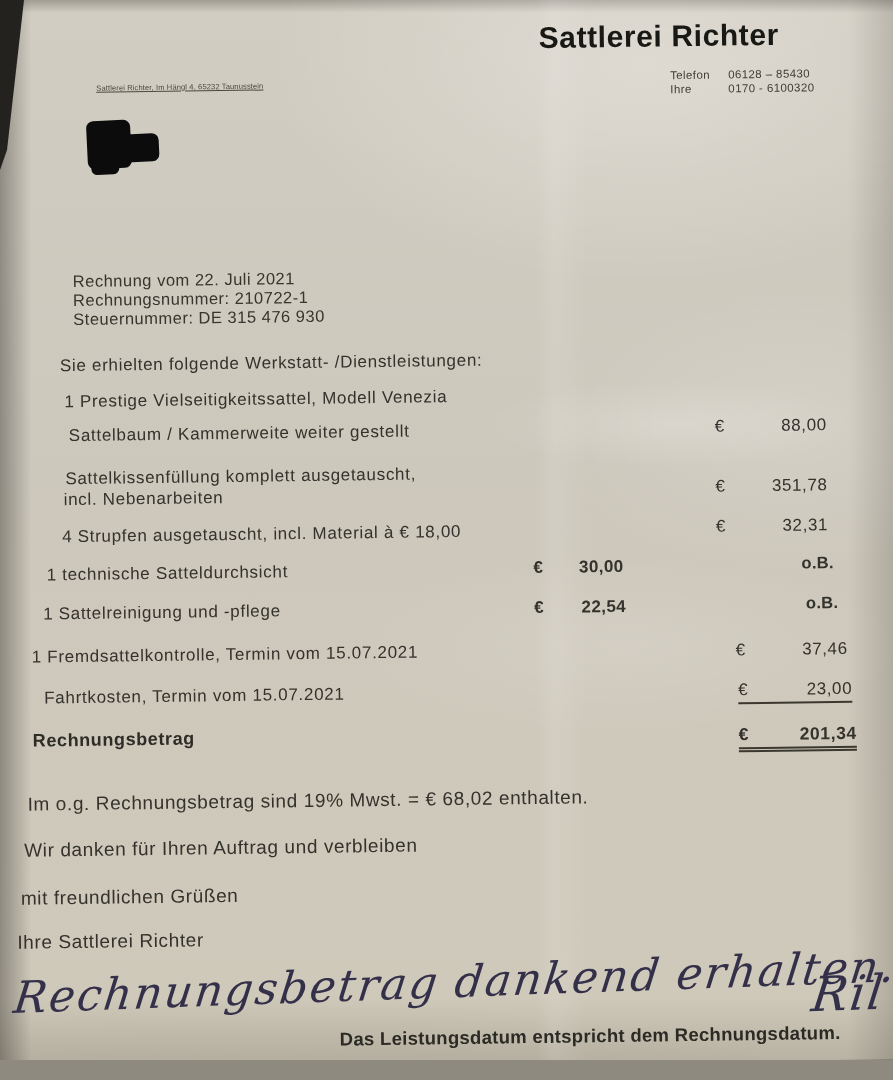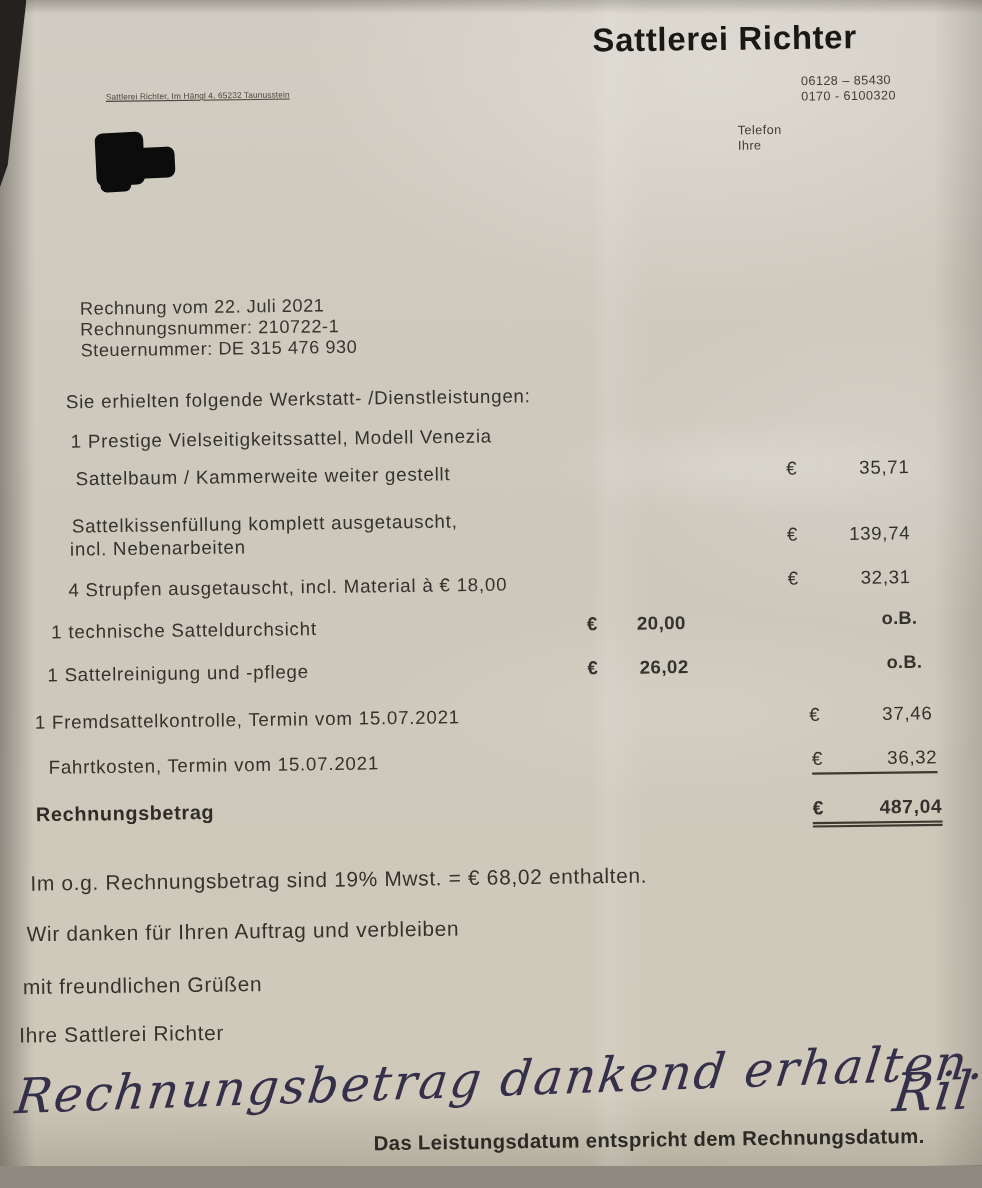--- a/index.html
+++ b/index.html
@@ -22,21 +22,21 @@
       linear-gradient(90deg, rgba(255,255,255,0) 60%, rgba(255,255,255,.10) 62%, rgba(255,255,255,0) 66%),
       radial-gradient(ellipse 30% 6% at 75% 40%, rgba(255,255,255,.18), rgba(255,255,255,0) 70%),
       radial-gradient(ellipse 120% 30% at 30% 115%, rgba(96,88,70,.14), rgba(96,88,70,0) 70%);}
   .corner-dark{position:absolute;left:0;top:0;width:30px;height:190px;background:#23221f;
     clip-path:polygon(0 0,24px 0,7px 150px,0 170px);}
   .doc{position:absolute;inset:0;transform:rotate(-0.75deg);transform-origin:0 50%;}
   .t{position:absolute;white-space:nowrap;color:#34322c;}
   .company{font-size:30px;font-weight:bold;color:#181814;letter-spacing:.6px;}
   .sender{font-size:7.6px;color:#4a473e;text-decoration:underline;letter-spacing:.1px;}
   .phone-row{position:absolute;display:flex;font-size:11.5px;color:#403d35;letter-spacing:.4px;}
-  .phone-row .lbl{width:58px;margin-top:44px;}
+  .phone-row .lbl{width:58px;}
   .meta{font-size:16.5px;letter-spacing:.5px;line-height:19px;color:#37352e;}
   .item{font-size:17px;letter-spacing:.7px;color:#34322c;line-height:21px;}
   .grp{position:absolute;display:flex;justify-content:space-between;font-size:17px;
     letter-spacing:.6px;color:#34322c;}
   .grp.bold{font-weight:bold;letter-spacing:.4px;}
   .grp.uline{border-bottom:2px solid #3b382f;padding-bottom:2px;}
   .grp.total{font-weight:bold;font-size:17.5px;border-bottom:5px double #3b382f;padding-bottom:2px;}
   .note{font-size:16.5px;font-weight:bold;letter-spacing:.3px;color:#34322c;}
   .big{font-size:19px;letter-spacing:.6px;color:#34322c;}
   .total-label{font-size:18px;font-weight:bold;letter-spacing:.6px;color:#2e2c26;}
@@ -78,66 +78,66 @@
     <div class="t meta" style="left:76px;top:292px">Rechnungsnummer: 210722-1</div>
     <div class="t meta" style="left:76px;top:311px">Steuernummer: DE 315 476 930</div>
 
     <div class="t item" style="left:62px;top:356px">Sie erhielten folgende Werkstatt- /Dienstleistungen:</div>
 
     <div class="t item" style="left:66px;top:392px">1 Prestige Vielseitigkeitssattel, Modell Venezia</div>
 
     <div class="t item" style="left:70px;top:426px">Sattelbaum / Kammerweite weiter gestellt</div>
     <div class="grp" style="left:716px;top:426px;width:112px">
       <span>€</span>
-      <span>35,71</span>
+      <span>88,00</span>
     </div>
 
     <div class="t item" style="left:66px;top:469px">Sattelkissenfüllung komplett ausgetauscht,</div>
     <div class="t item" style="left:64px;top:490px">incl. Nebenarbeiten</div>
     <div class="grp" style="left:716px;top:486px;width:112px">
       <span>€</span>
-      <span>139,74</span>
+      <span>351,78</span>
     </div>
 
     <div class="t item" style="left:62px;top:527px">4 Strupfen ausgetauscht, incl. Material à € 18,00</div>
     <div class="grp" style="left:716px;top:526px;width:112px">
       <span>€</span>
       <span>32,31</span>
     </div>
 
     <div class="t item" style="left:46px;top:565px">1 technische Satteldurchsicht</div>
     <div class="grp bold" style="left:533px;top:565px;width:90px">
       <span>€</span>
-      <span>20,00</span>
+      <span>30,00</span>
     </div>
     <div class="t note" style="left:801px;top:564px">o.B.</div>
 
     <div class="t item" style="left:42px;top:604px">1 Sattelreinigung und -pflege</div>
     <div class="grp bold" style="left:533px;top:605px;width:92px">
       <span>€</span>
-      <span>26,02</span>
+      <span>22,54</span>
     </div>
     <div class="t note" style="left:805px;top:604px">o.B.</div>
 
     <div class="t item" style="left:30px;top:647px">1 Fremdsattelkontrolle, Termin vom 15.07.2021</div>
     <div class="grp" style="left:734px;top:650px;width:112px">
       <span>€</span>
       <span>37,46</span>
     </div>
 
     <div class="t item" style="left:42px;top:688px">Fahrtkosten, Termin vom 15.07.2021</div>
     <div class="grp uline" style="left:736px;top:690px;width:114px">
       <span>€</span>
-      <span>36,32</span>
+      <span>23,00</span>
     </div>
 
     <div class="t total-label" style="left:30px;top:731px">Rechnungsbetrag</div>
     <div class="grp total" style="left:736px;top:734px;width:118px">
       <span>€</span>
-      <span>487,04</span>
+      <span>201,34</span>
     </div>
 
     <div class="t big" style="left:24px;top:794px">Im o.g. Rechnungsbetrag sind 19% Mwst. = € 68,02 enthalten.</div>
     <div class="t big" style="left:20px;top:840px">Wir danken für Ihren Auftrag und verbleiben</div>
     <div class="t big" style="left:16px;top:888px">mit freundlichen Grüßen</div>
     <div class="t big" style="left:12px;top:932px">Ihre Sattlerei Richter</div>
 
     <div class="t hand" style="left:8px;top:962px;font-size:44px">Rechnungsbetrag dankend erhalten.</div>
     <div class="t hand" style="left:806px;top:976px;font-size:48px">Ril</div>
 

